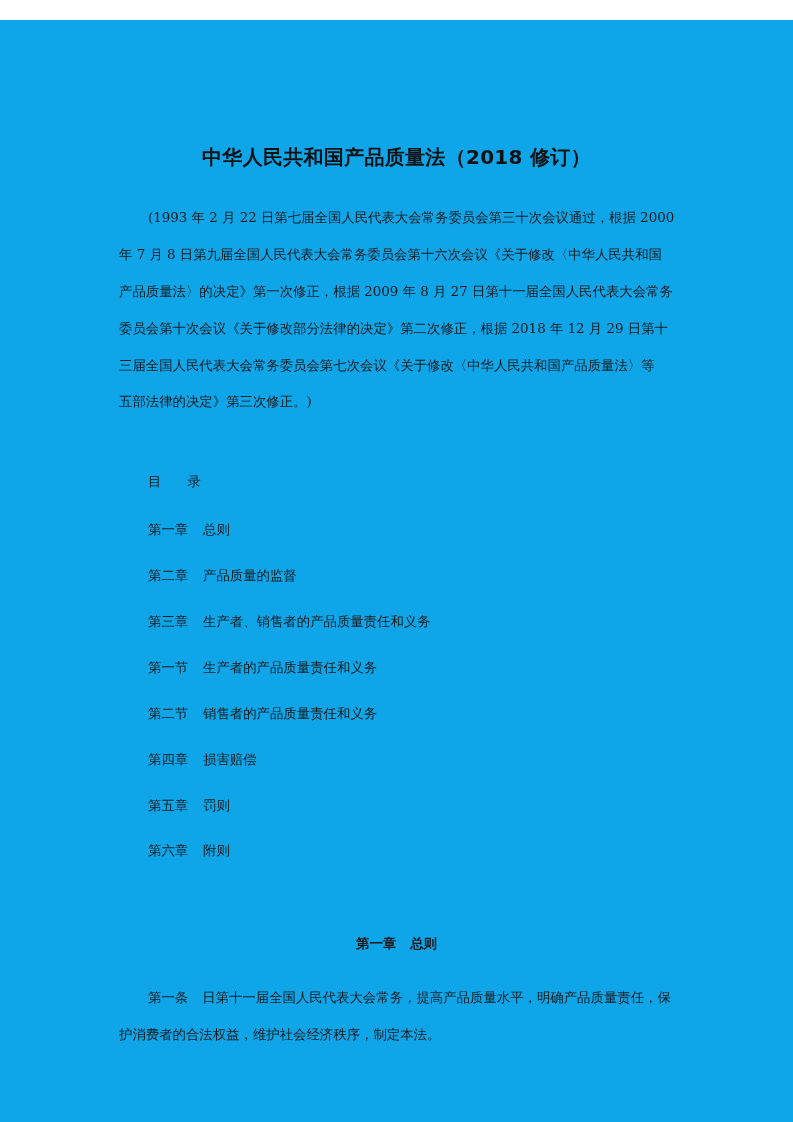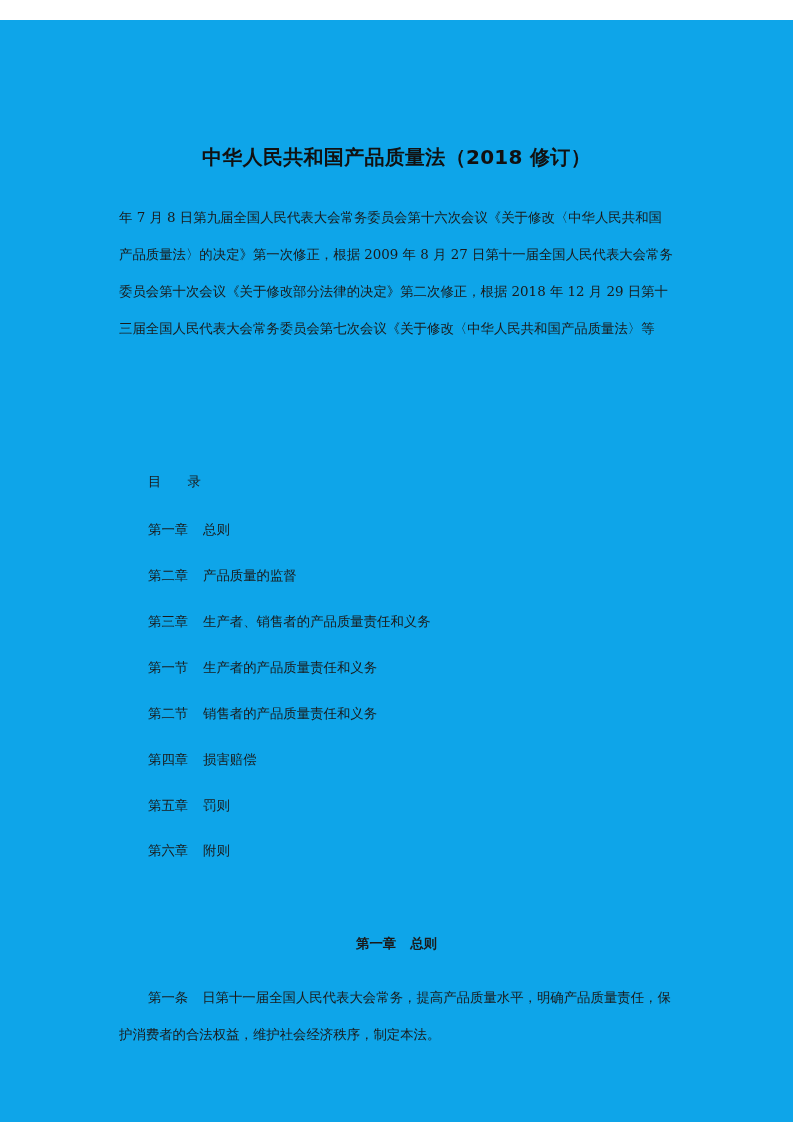--- a/index.html
+++ b/index.html
@@ -45,24 +45,26 @@
   .article .art-num { display: inline-block; margin-right: 14px; }
 </style>
 </head>
 <body>
 
 <div class="page">
 
   <div class="title">中华人民共和国产品质量法（2018 修订）</div>
 
   <div class="preamble">
+    <span class="line first">(1993 年 2 月 22 日第七届全国人民代表大会常务委员会第三十次会议通过，根据 2000</span>
     <span class="line">年 7 月 8 日第九届全国人民代表大会常务委员会第十六次会议《关于修改〈中华人民共和国</span>
     <span class="line">产品质量法〉的决定》第一次修正，根据 2009 年 8 月 27 日第十一届全国人民代表大会常务</span>
     <span class="line">委员会第十次会议《关于修改部分法律的决定》第二次修正，根据 2018 年 12 月 29 日第十</span>
     <span class="line">三届全国人民代表大会常务委员会第七次会议《关于修改〈中华人民共和国产品质量法〉等</span>
+    <span class="line">五部法律的决定》第三次修正。)</span>
   </div>
 
   <div class="toc-heading">
     <span>目</span><span class="gap"></span><span>录</span>
   </div>
 
   <div class="toc-item" style="top:501px;">
     <span class="num">第一章</span><span>总则</span>
   </div>
   <div class="toc-item" style="top:547px;">

